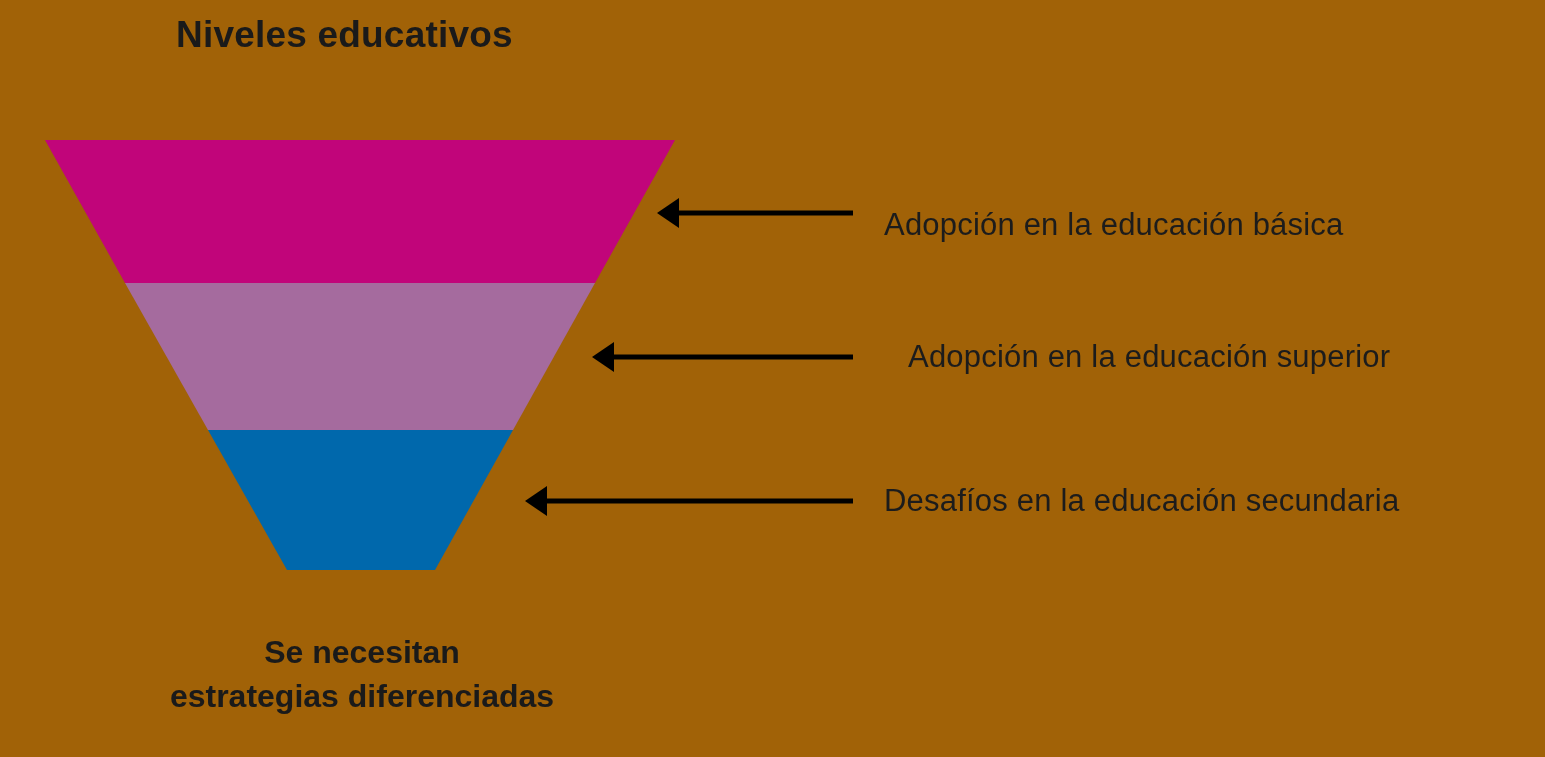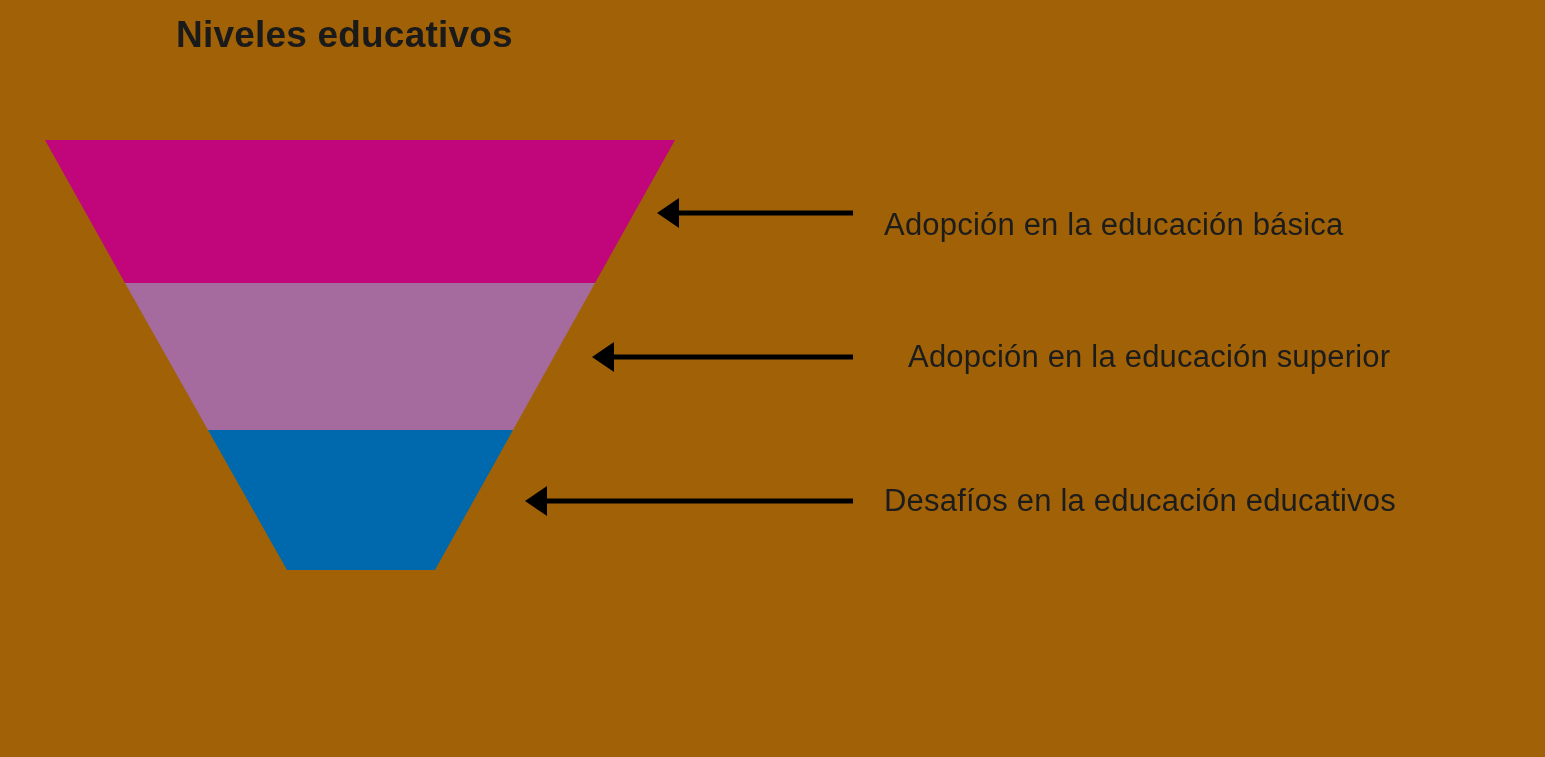--- a/index.html
+++ b/index.html
@@ -78,18 +78,20 @@
     <polygon points="592,357 614,342 614,372" fill="#000000"></polygon>
 
     <line x1="853" y1="501" x2="544" y2="501" stroke-width="5" stroke="#000000"></line>
     <polygon points="525,501 547,486 547,516" fill="#000000"></polygon>
   </svg>
 
   <div class="level-label label-1">Adopción en la educación básica</div>
 
   <div class="level-label label-2">Adopción en la educación superior</div>
 
-  <div class="level-label label-3">Desafíos en la educación educativos</div>
+  <div class="level-label label-3">Desafíos en la educación secundaria</div>
 
   <div class="caption">
+    <div>Se necesitan</div>
+    <div>estrategias diferenciadas</div>
   </div>
 
 </div>
 
 </body></html>

